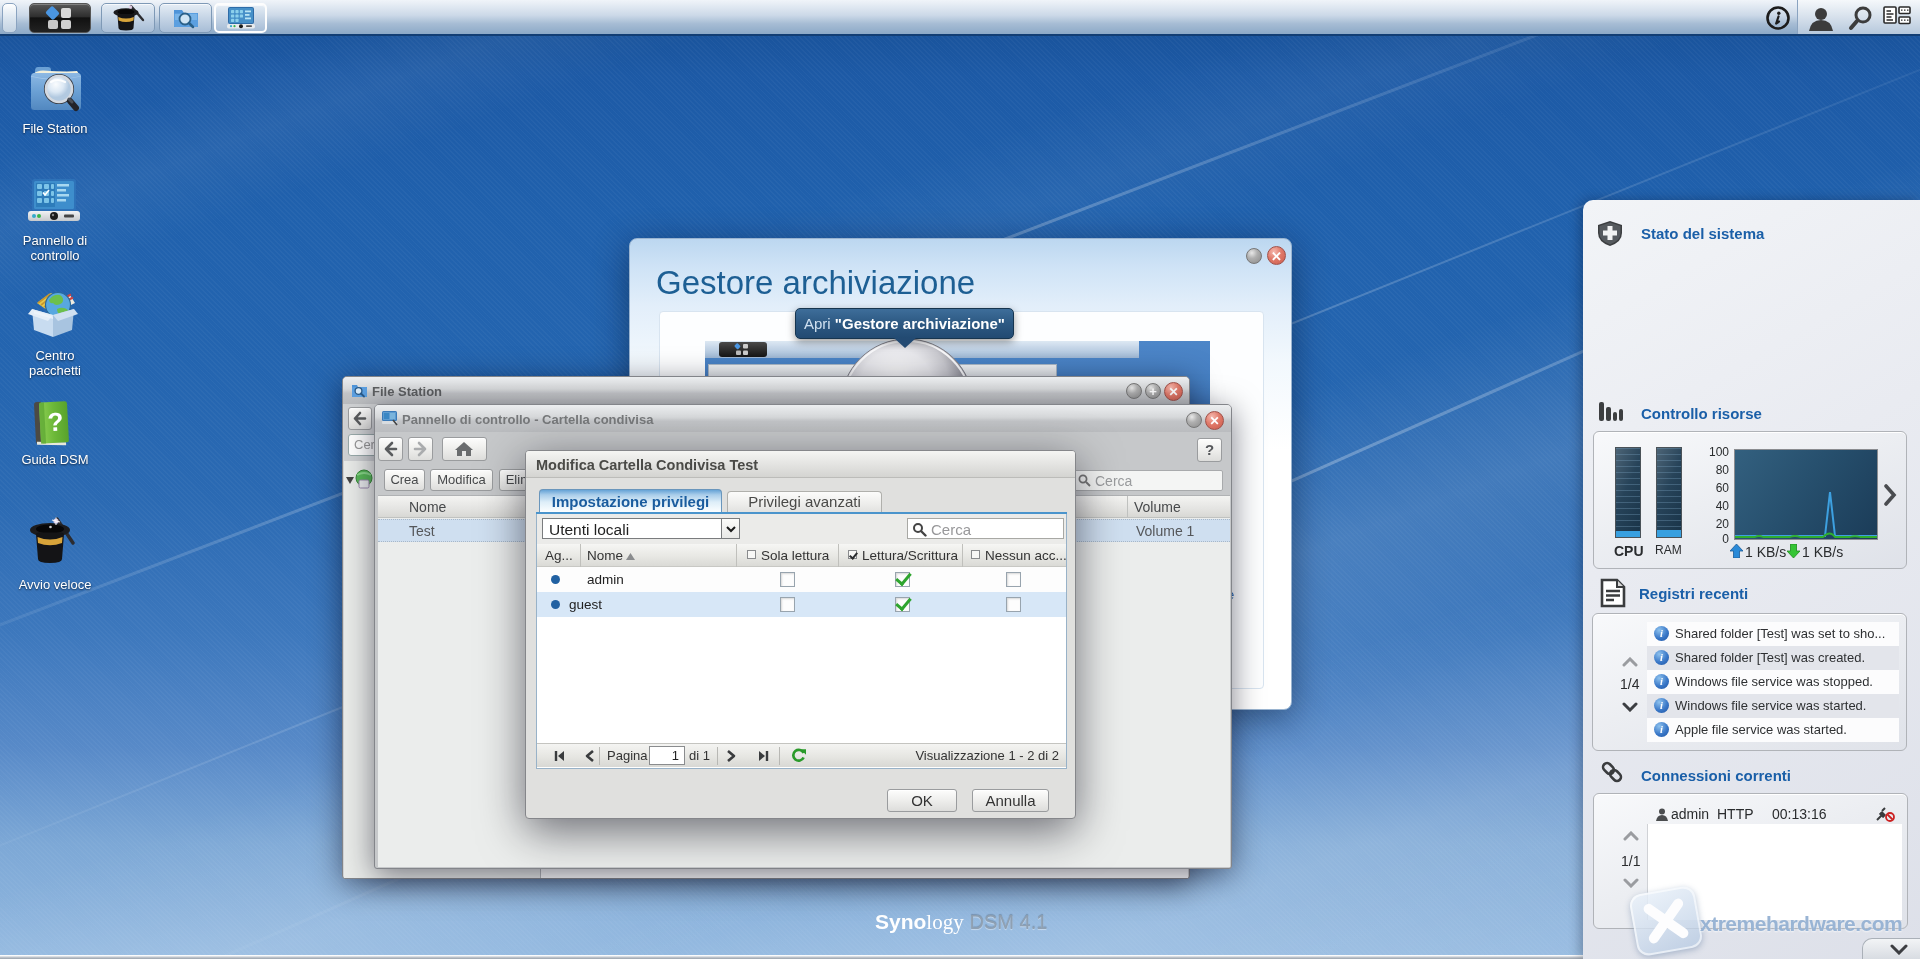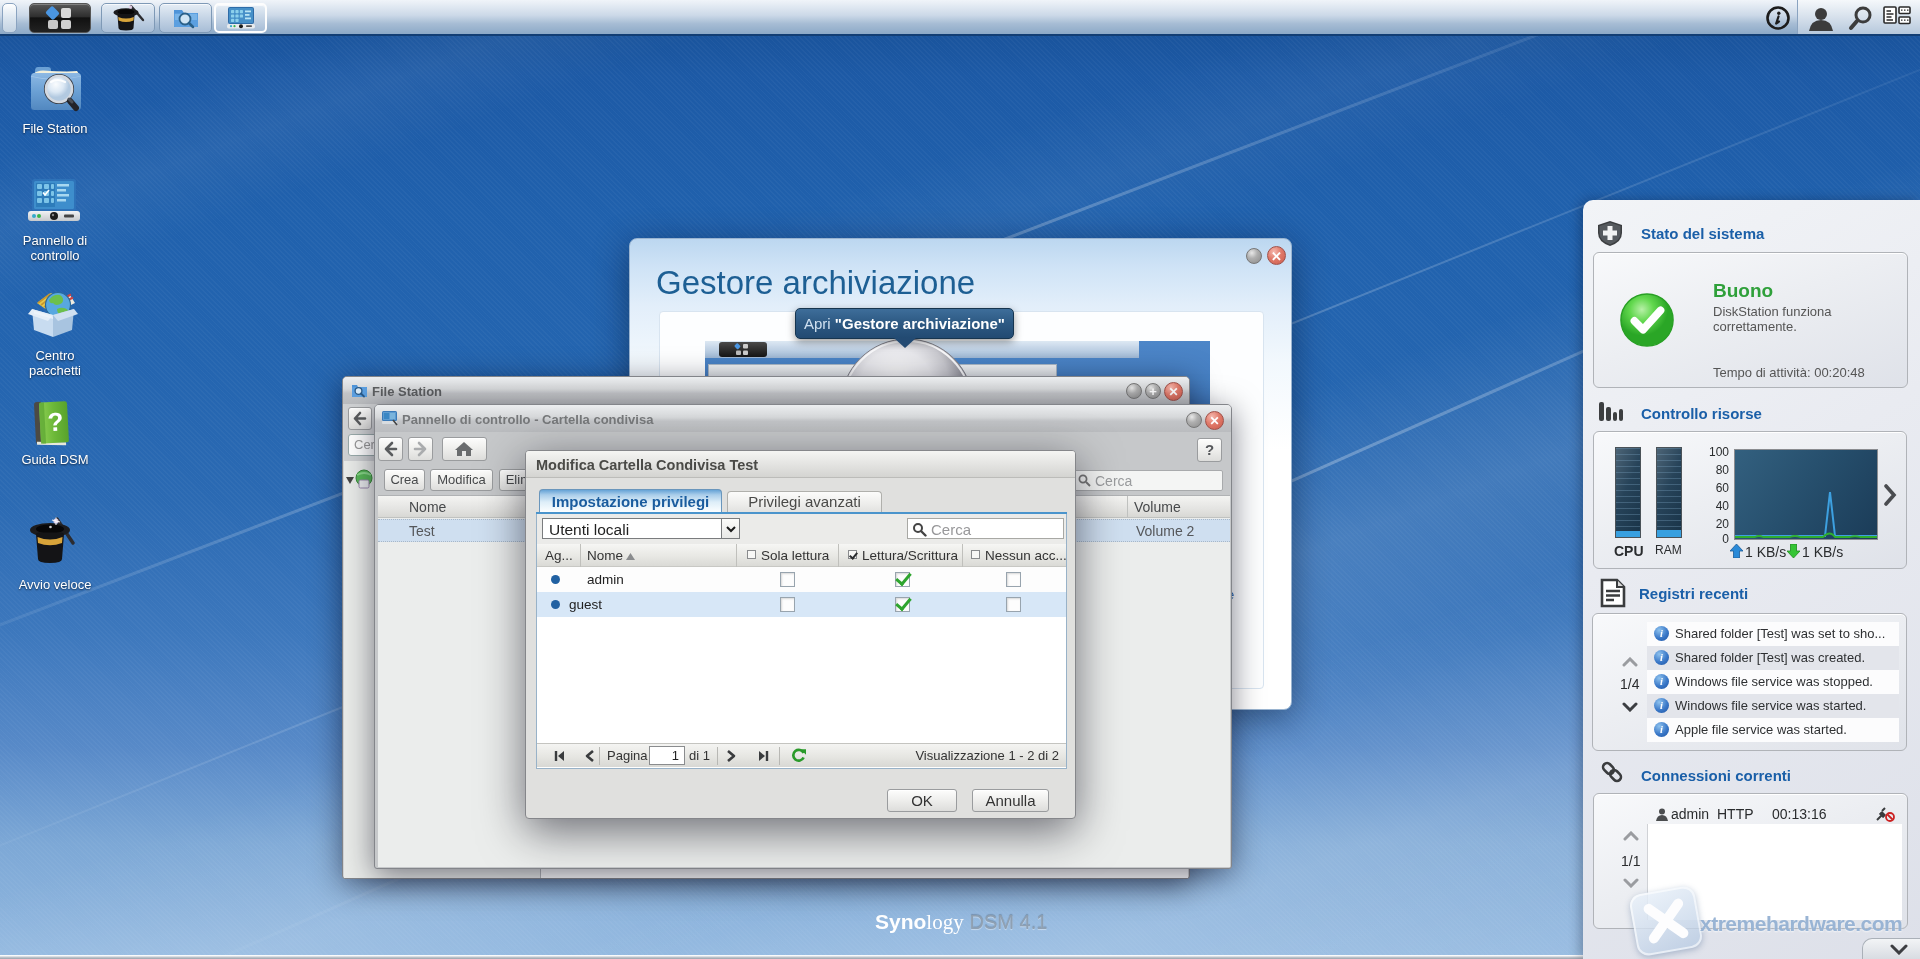--- a/index.html
+++ b/index.html
@@ -333,21 +333,21 @@
     </div>
 
     <div class="abs" style="left:3px; top:90px; width:852px; height:372px; background:#ebedec; border-top:1px solid #b0b2b4;">
       <div class="abs" style="left:0; top:0; width:852px; height:22px; background:linear-gradient(180deg,#f4f4f2 0%,#e4e4e2 60%,#d8d8d4 100%); border-bottom:1px solid #c0c2c0;">
         <span style="position:absolute; left:31px; top:3px; font-size:14px; color:#47494b;">Nome</span>
         <span style="position:absolute; left:756px; top:3px; font-size:14px; color:#47494b;">Volume</span>
         <div class="abs" style="left:749px; top:0; width:1px; height:22px; background:#c0c2c0;"></div>
       </div>
       <div class="abs" style="left:0; top:23px; width:852px; height:23px; background:#cfdff0; border-top:1px dotted #a8b8c8; border-bottom:1px dotted #a8b8c8;">
         <span style="position:absolute; left:31px; top:3px; font-size:14px; color:#55575a;">Test</span>
-        <span style="position:absolute; left:758px; top:3px; font-size:14px; color:#55575a;">Volume 2</span>
+        <span style="position:absolute; left:758px; top:3px; font-size:14px; color:#55575a;">Volume 1</span>
       </div>
     </div>
   </div>
   <div id="win-modal" class="abs" style="left:525px; top:450px; width:551px; height:369px; background:#e0e0de;
       border:1px solid #85868a; border-radius:4px; box-shadow:0 12px 45px rgba(0,0,15,0.55);">
     <div class="abs" style="left:0; top:0; right:0; height:27px; border-radius:3px 3px 0 0;
         background:linear-gradient(180deg,#f5f5f3 0%,#e4e4e2 50%,#d4d4d1 100%); border-bottom:1px solid #bcbcb9;"></div>
     <div class="abs" style="left:10px; top:6px; font-size:14.5px; font-weight:bold; color:#4a4a47;">Modifica Cartella Condivisa Test</div>
 
     <div class="abs" style="left:201px; top:40px; width:155px; height:21px; border:1px solid #b0b0ac; border-bottom:none; border-radius:4px 4px 0 0;
@@ -444,36 +444,20 @@
 
   <div id="widgets" class="abs" style="left:1583px; top:200px; width:337px; height:759px; border-radius:10px 0 0 0;
       background:linear-gradient(150deg,#f2f4f7 0%,#e9ebf1 40%,#dde0e9 100%); box-shadow:-3px 0 12px rgba(0,10,30,0.3);">
 
     <svg width="28" height="27" viewBox="0 0 28 27" style="position:absolute; left:13px; top:20px;">
       <path d="M14 1 L26 5 L26 13 Q26 22 14 26 Q2 22 2 13 L2 5 Z" fill="#3c3e40"></path>
       <path d="M14 2.5 L24.5 6 L24.5 13 Q24.5 20.5 14 24.5 Q3.5 20.5 3.5 13 L3.5 6 Z" fill="#565a5e"></path>
       <path d="M11.5 6 L16.5 6 L16.5 10.5 L21 10.5 L21 15.5 L16.5 15.5 L16.5 20 L11.5 20 L11.5 15.5 L7 15.5 L7 10.5 L11.5 10.5 Z" fill="#f2f2f2"></path>
     </svg>
     <div class="whead" style="left:58px; top:25px;">Stato del sistema</div>
-    <div class="wbox" style="left:10px; top:52px; width:315px; height:136px;">
-      <svg width="56" height="56" viewBox="0 0 58 58" style="position:absolute; left:25px; top:39px;">
-        <defs>
-            <radialGradient id="grn" cx="0.4" cy="0.3">
-              <stop offset="0" stop-color="#b8f0a8"></stop>
-              <stop offset="0.45" stop-color="#62d84e"></stop>
-              <stop offset="1" stop-color="#2aa626"></stop>
-            </radialGradient>
-          </defs>
-        <circle cx="29" cy="29" r="27" fill="url(#grn)" stroke="#28a024" stroke-width="1.5"></circle>
-        <path d="M16 30 L25 39 L43 19" stroke="#fff" stroke-width="8" fill="none" stroke-linecap="round" stroke-linejoin="round"></path>
-      </svg>
-      <div class="abs" style="left:119px; top:27px; font-size:19px; font-weight:bold; color:#2fa03a;">Buono</div>
-      <div class="sgray" style="left:119px; top:51px;">DiskStation funziona<br>correttamente.</div>
-      <div class="sgray" style="left:119px; top:112px;">Tempo di attività: 00:20:48</div>
-    </div>
 
     <svg width="28" height="22" viewBox="0 0 28 22" style="position:absolute; left:14px; top:200px;">
       <rect x="2" y="2" width="5" height="19" rx="2" fill="#3c3e40"></rect>
       <rect x="9" y="7" width="5" height="14" rx="2" fill="#3c3e40"></rect>
       <rect x="16" y="12" width="4" height="9" rx="2" fill="#3c3e40"></rect>
       <rect x="22" y="9" width="4" height="12" rx="2" fill="#3c3e40"></rect>
     </svg>
     <div class="whead" style="left:58px; top:205px;">Controllo risorse</div>
     <div class="wbox" style="left:10px; top:231px; width:314px; height:138px;">
       <div class="gauge" style="left:21px; top:15px;">

